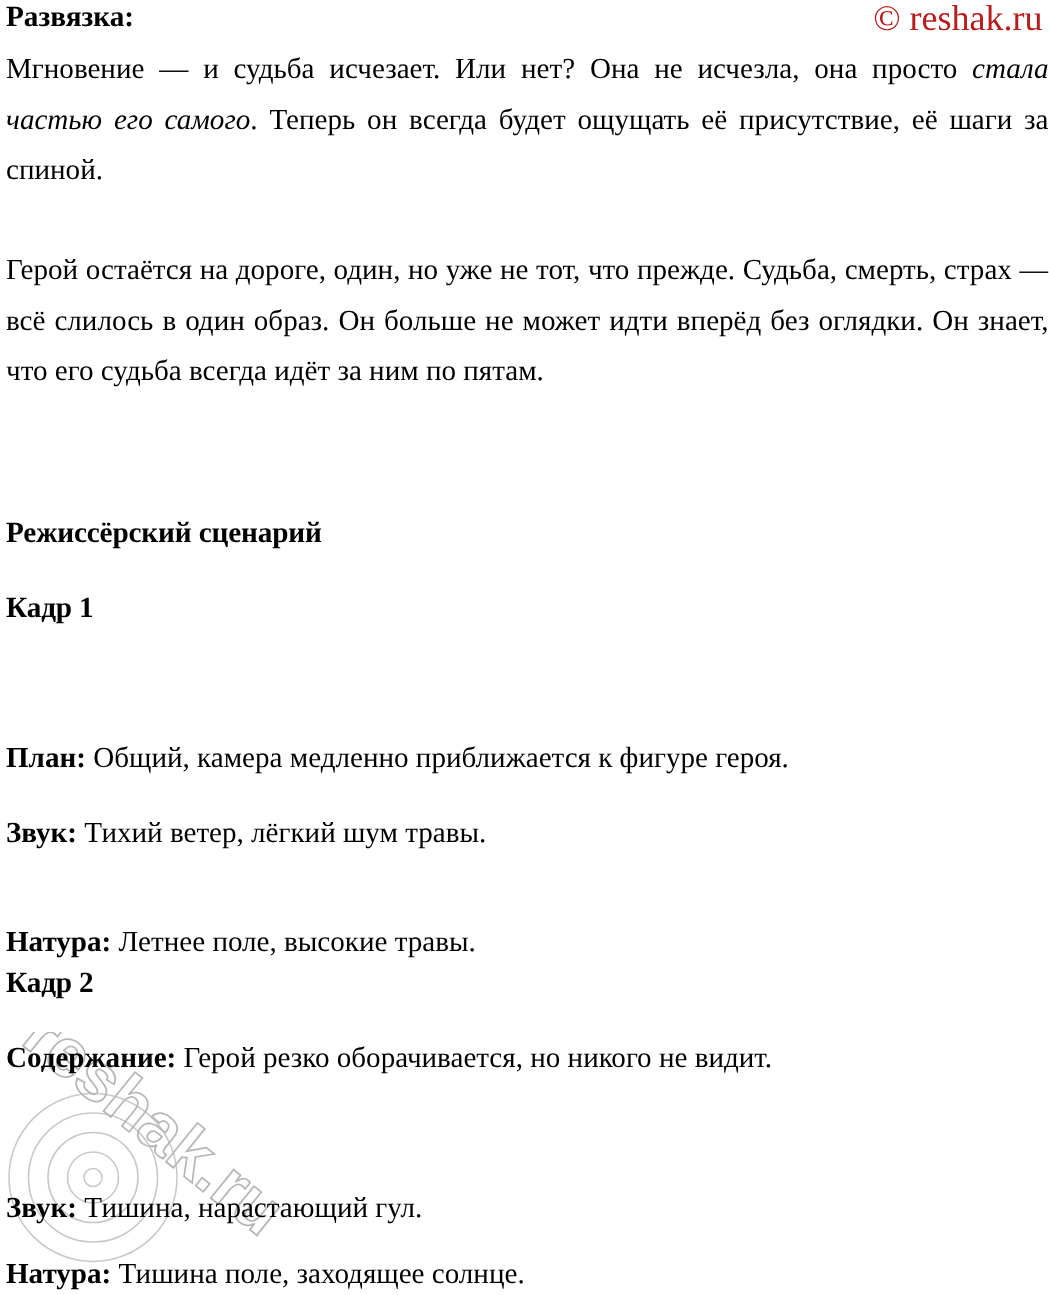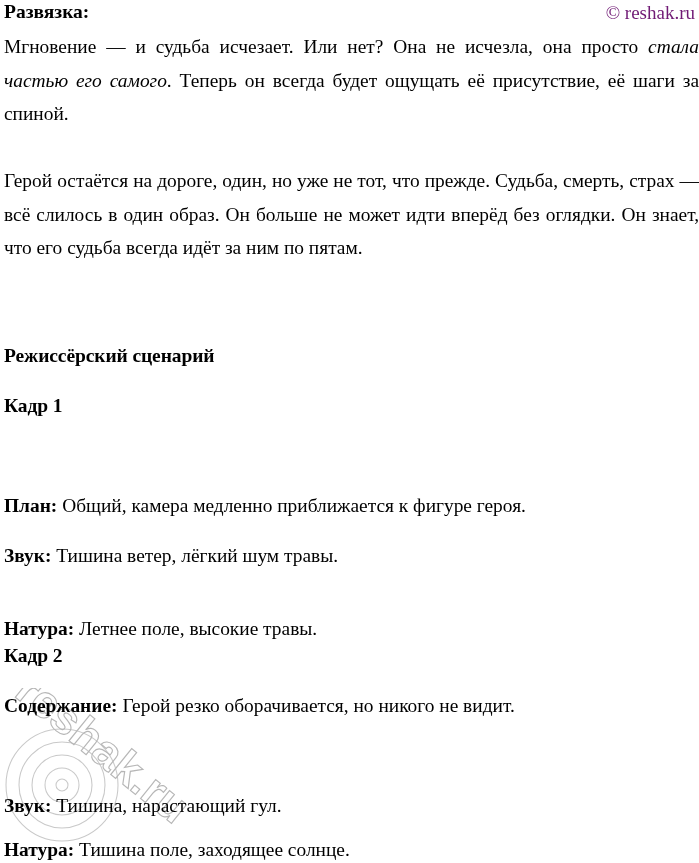--- a/index.html
+++ b/index.html
@@ -21,24 +21,24 @@
 
   
   .copyright-row {
     position: relative;
     height: 26px;
   }
   .copyright {
     position: absolute;
     right: 2px;
     top: 1px;
-    font-size: 19px;
+    font-size: 24px;
     line-height: 24px;
     white-space: nowrap;
-    color: #701a75;
+    color: #b91c1c;
   }
 
   
   .h-bold {
     font-weight: bold;
     font-size: 19.5px;
     line-height: 24px;
     margin: 0;
     letter-spacing: -0.1px;
   }
@@ -154,21 +154,21 @@
     <div class="blk h-bold" style="top:394px;">Кадр 1</div>
 
 
     <div class="blk script-line" style="top:494px;">
       <b>План:</b>
       <span class="val">Общий, камера медленно приближается к фигуре героя.</span>
     </div>
 
     <div class="blk script-line" style="top:544px;">
       <b>Звук:</b>
-      <span class="val">Тишина ветер, лёгкий шум травы.</span>
+      <span class="val">Тихий ветер, лёгкий шум травы.</span>
     </div>
 
     <div class="blk script-line" style="top:617px;">
       <b>Натура:</b>
       <span class="val">Летнее поле, высокие травы.</span>
     </div>
 
     <div class="blk h-bold" style="top:644px;">Кадр 2</div>
 
     <div class="blk script-line" style="top:694px;">

